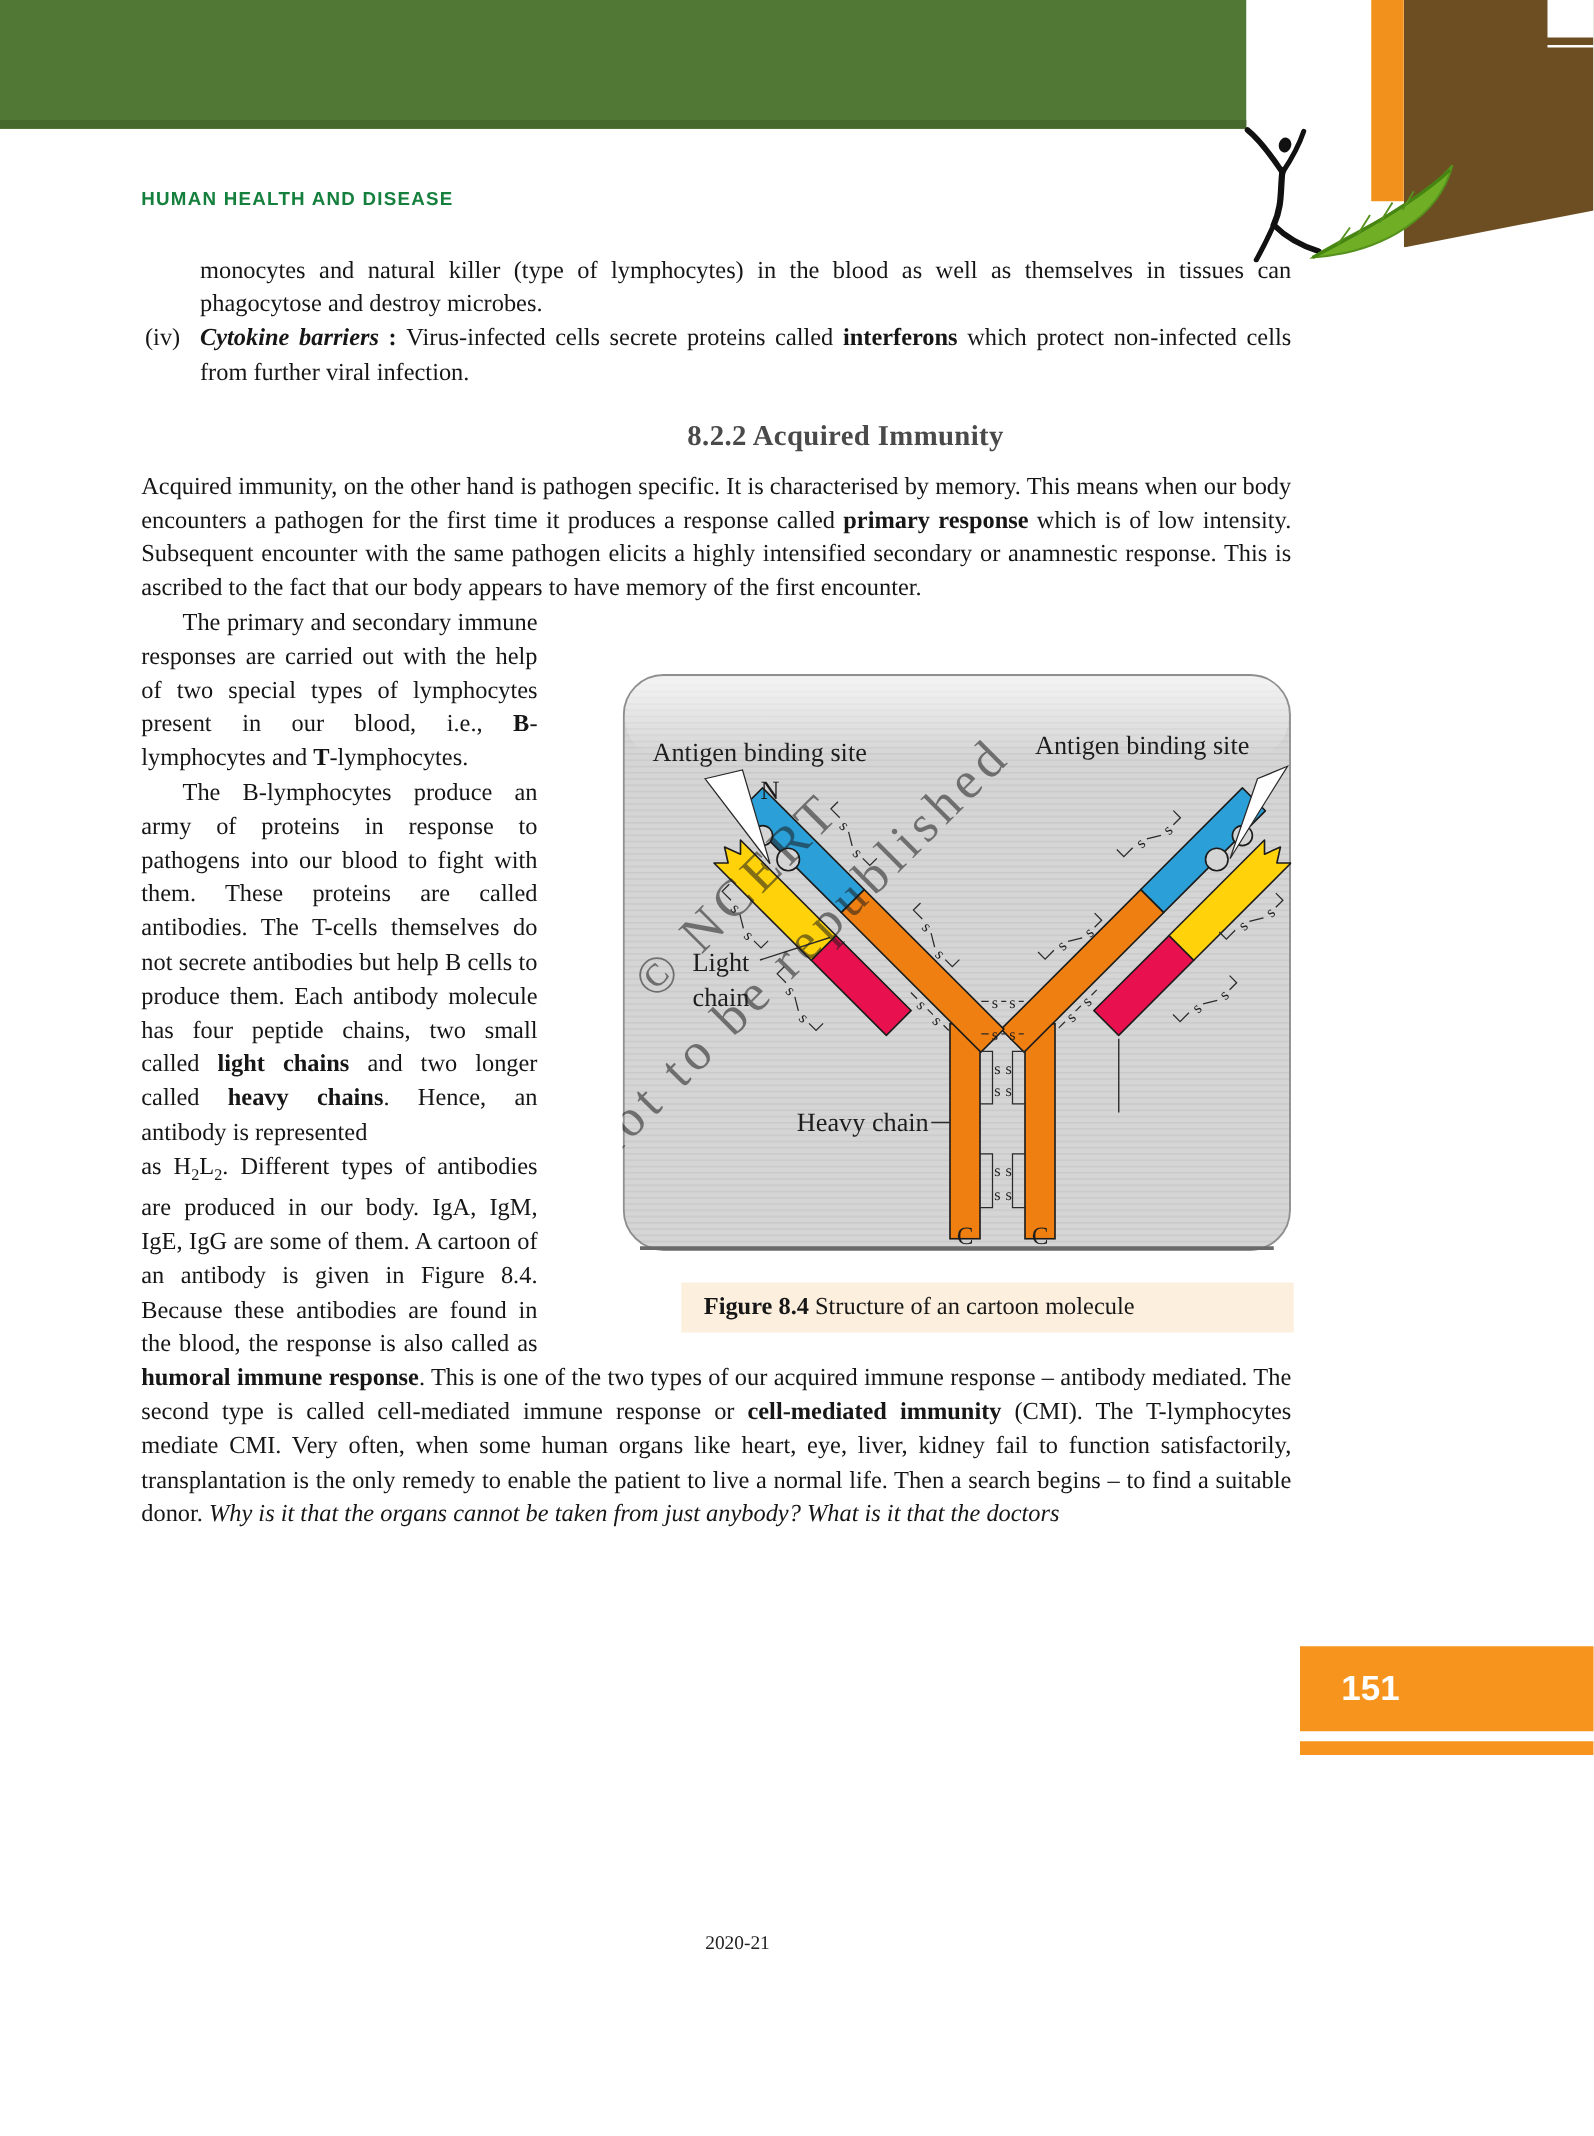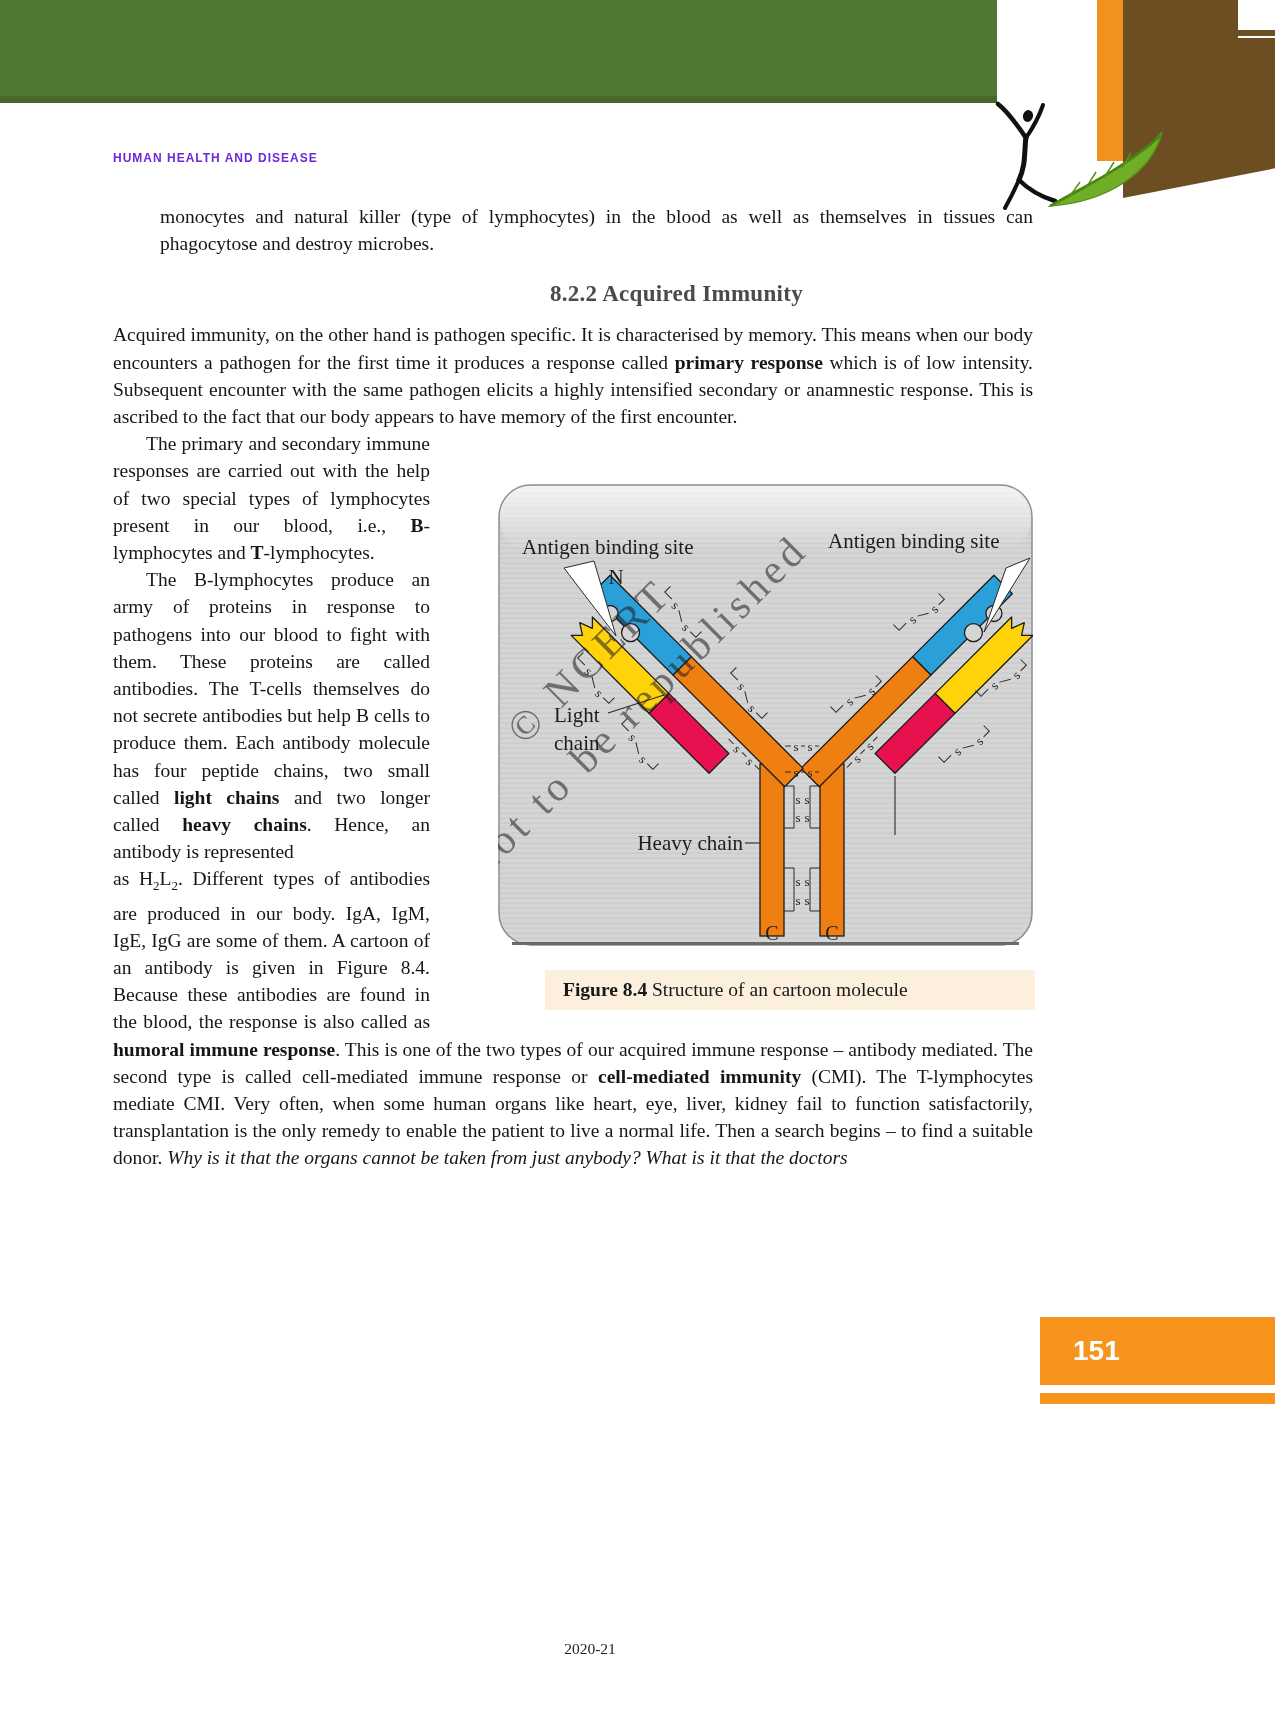--- a/index.html
+++ b/index.html
@@ -7,21 +7,21 @@
         font-family:"Liberation Serif",serif;color:#161616;}
 
   
   .band{position:absolute;left:0;top:0;width:997px;height:96px;background:#527836;border-bottom:7px solid #47682c;}
   .stripe{position:absolute;left:1097px;top:0;width:26px;height:161px;background:#f2921d;}
   .brown{position:absolute;left:1123px;top:0;width:152px;height:198px;background:#6d4e23;
          clip-path:polygon(0 0,100% 0,100% 85%,0 100%);}
   .notch{position:absolute;left:1238px;top:0;width:37px;height:30px;background:#ffffff;}
   .notchline{position:absolute;left:1238px;top:36px;width:37px;height:2px;background:#ffffff;}
   .runhead{position:absolute;left:113px;top:151px;font-family:"Liberation Sans",sans-serif;
-           font-weight:700;font-size:12px;letter-spacing:1px;color:#6d28d9;}
+           font-weight:700;font-size:15px;letter-spacing:1px;color:#15803d;}
   .logo-person{position:absolute;left:988px;top:98px;}
   .logo-leaf{position:absolute;left:1046px;top:126px;}
 
   
   .content{position:absolute;left:113px;top:203px;width:920px;}
   .content p{margin:0;text-align:justify;font-size:19.5px;line-height:27.2px;}
   .indented{padding-left:47px;margin-right:230px;}
   .hang{position:relative;padding-left:47px;margin-right:230px;}
   .marker{position:absolute;left:3px;top:0;}
   .bi{font-weight:bold;font-style:italic;}
@@ -41,21 +41,21 @@
   
   .figsvg text{font-family:"Liberation Serif",serif;fill:#1d1d1d;}
   .lbl{font-size:21px;}
   .bondS{font-size:13px;}
   .cLbl{font-size:20px;}
   .wm{font-size:42px;fill:#aeb6ae;opacity:.55;letter-spacing:5px;}
   .bondpath{stroke:#2a2a2a;stroke-width:1;fill:none;}
   .ptr{stroke:#2a2a2a;stroke-width:1.1;}
 
   
-  .footer{position:absolute;left:0;top:1640px;width:1180px;text-align:center;font-size:15.5px;color:#222;}
+  .footer{position:absolute;left:0;top:1546px;width:1180px;text-align:center;font-size:15.5px;color:#222;}
   .ptab{position:absolute;left:1040px;top:1317px;width:270px;height:68px;background:#f6941d;
         color:#fff;font-family:"Liberation Sans",sans-serif;font-weight:700;font-size:28px;
         line-height:68px;padding-left:33px;box-sizing:border-box;}
   .pstrip{position:absolute;left:1040px;top:1393px;width:235px;height:11px;background:#f6941d;}
 </style>
 </head>
 <body>
 
 <div class="page">
 
@@ -81,20 +81,23 @@
     <path d="M4,80 C42,60 86,36 114,10" fill="none" stroke="#478512" stroke-width="2.5"></path>
     <path d="M24,70 l10,-14 M40,62 l10,-16 M58,52 l10,-16 M76,42 l9,-15" stroke="#55911c" stroke-width="1.5"></path>
   </svg>
 
   <div class="runhead">HUMAN HEALTH AND DISEASE</div>
 
   <div class="content">
 
     <p class="indented"><span>monocytes and natural killer (type of lymphocytes) in the blood as well as themselves in tissues can phagocytose and destroy microbes.</span></p>
 
+    <p class="hang">
+      <span class="marker">(iv)</span><span class="bi">Cytokine barriers</span><span class="b"> : </span><span>Virus-infected cells secrete proteins called </span><span class="b">interferons</span><span> which protect non-infected cells from further viral infection.</span>
+    </p>
 
     <h2 class="sect">8.2.2 Acquired Immunity</h2>
 
     <p class="wide">
       <span>Acquired immunity, on the other hand is pathogen specific. It is characterised by memory. This means when our body encounters a pathogen for the first time it produces a response called </span><span class="b">primary response</span><span> which is of low intensity. Subsequent encounter with the same pathogen elicits a highly intensified secondary or anamnestic response. This is ascribed to the fact that our body appears to have memory of the first encounter.</span>
     </p>
 
     <div class="figfloat">
       <svg class="figsvg" width="535" height="462" viewBox="0 0 535 462">
         <defs>

